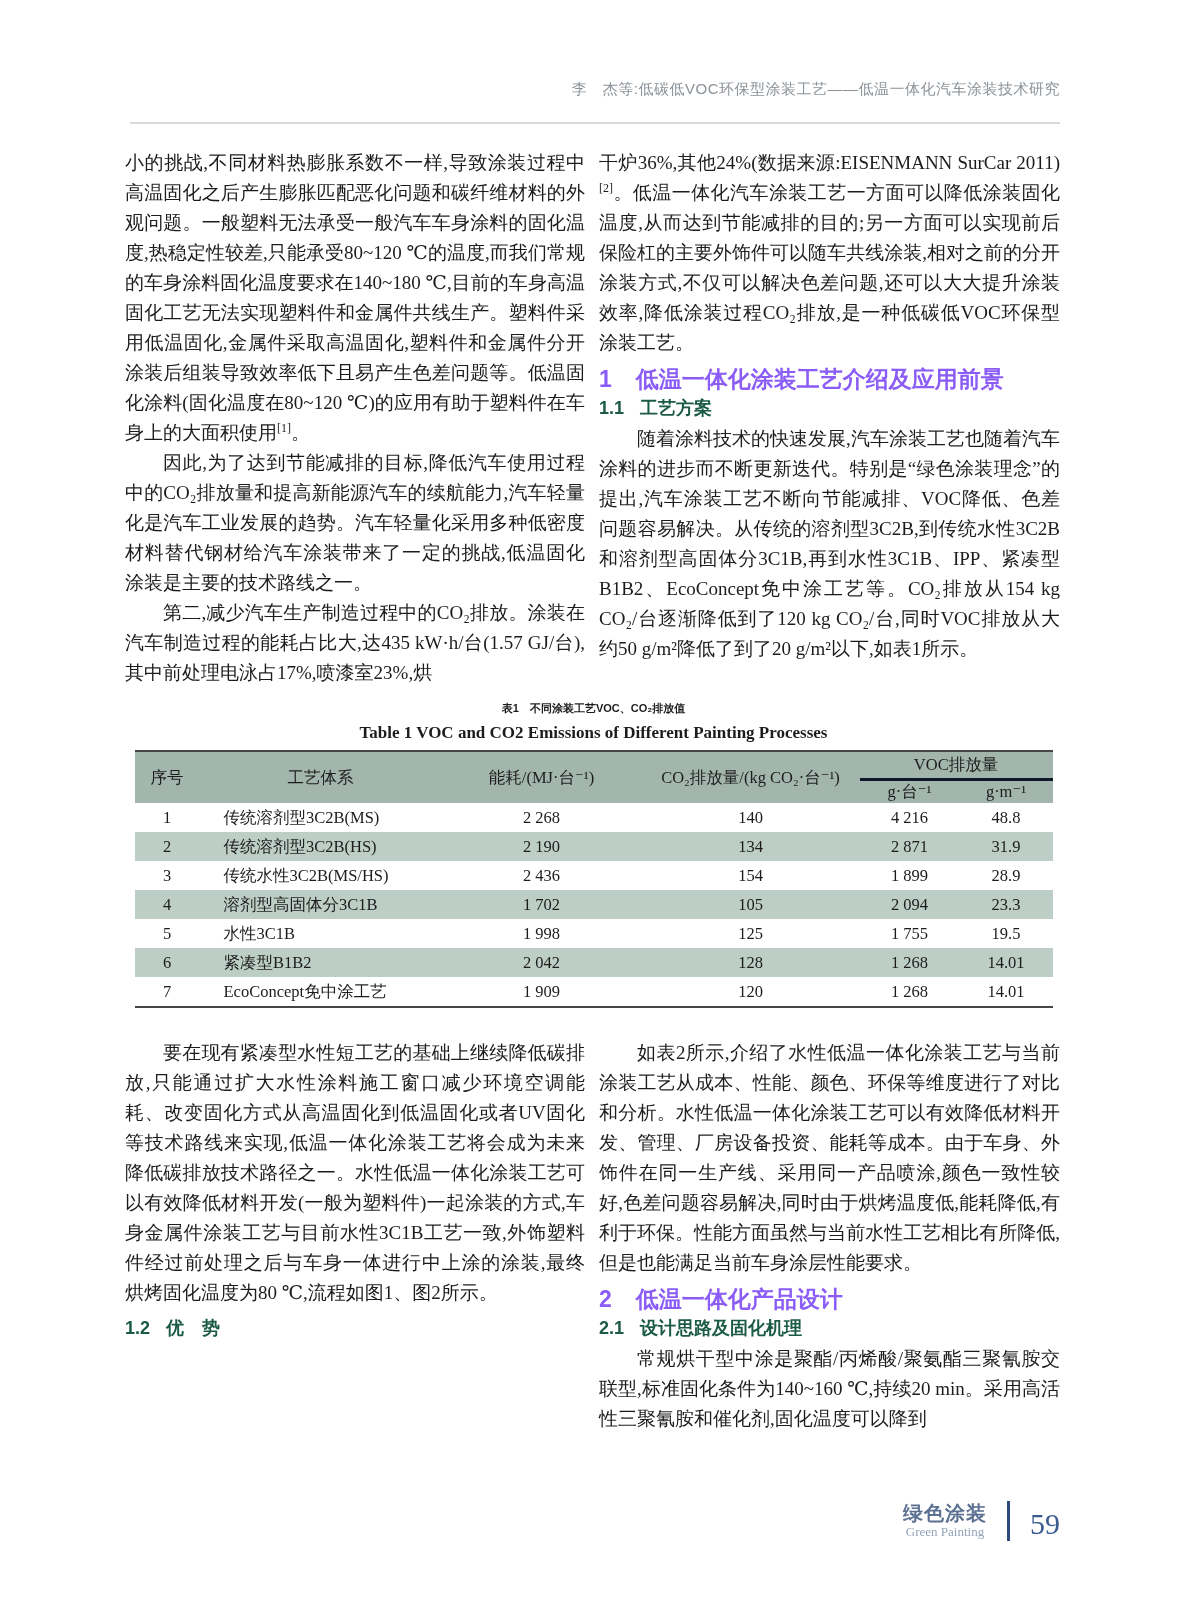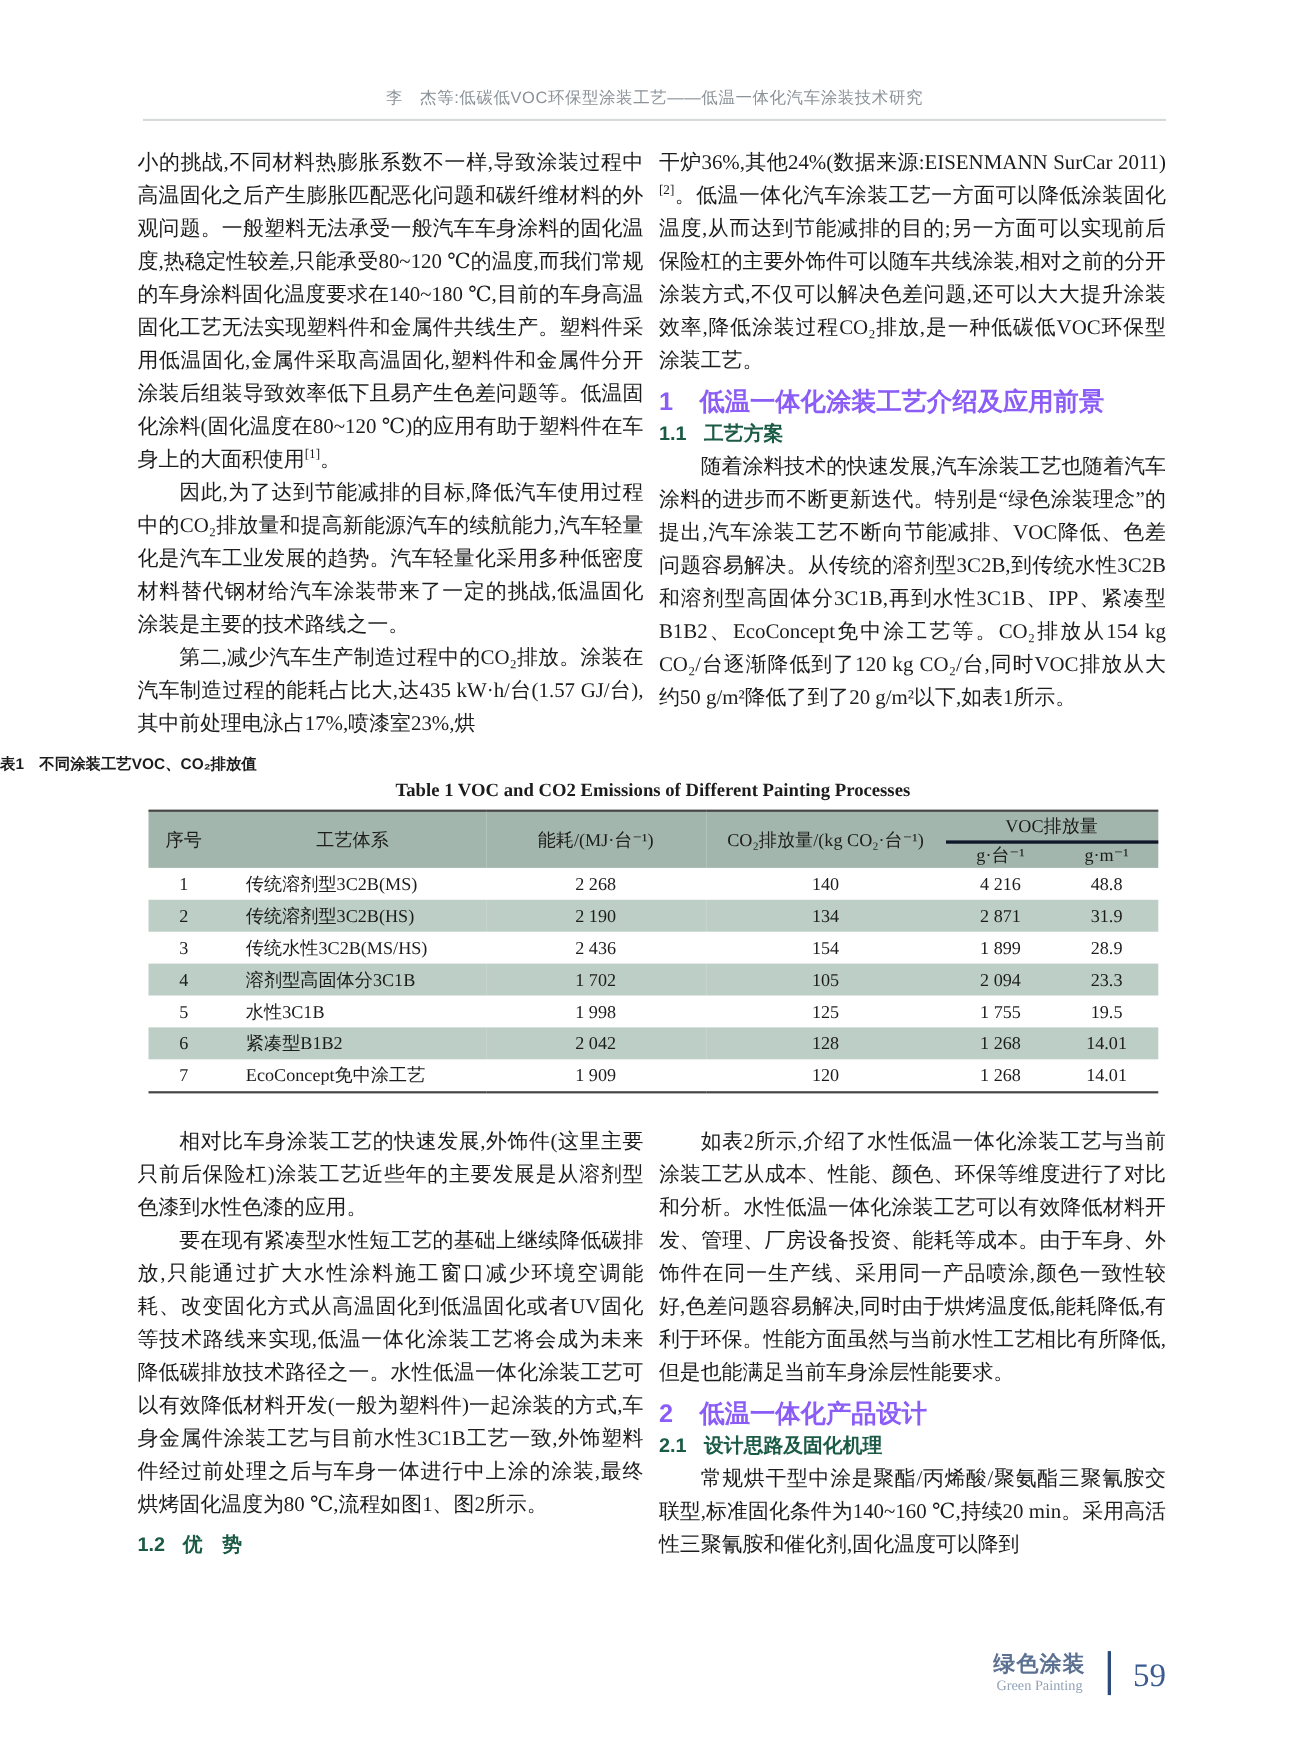--- a/index.html
+++ b/index.html
@@ -11,23 +11,23 @@
     background: #ffffff;
     overflow: hidden;
     font-family: "Liberation Serif", "DejaVu Serif", serif;
     color: #1c1c1c;
   }
 
   
   .page-header {
     margin: 0 127px 0 130px;
     padding-top: 80px;
-    padding-bottom: 9px;
+    padding-bottom: 23px;
     border-bottom: 2px solid #d7dadc;
-    text-align: center;
+    text-align: right;
   }
   .running-title {
     font-family: "Liberation Sans", "DejaVu Sans", sans-serif;
     font-size: 15px;
     color: #8b9298;
     letter-spacing: 0.5px;
   }
 
   
   .two-col {
@@ -64,24 +64,24 @@
     font-weight: bold;
     color: #1b5a44;
     line-height: 24px;
   }
   h2.sec-h2 .num { margin-right: 16px; }
   h2.standalone { margin-top: 8px; }
 
   
   .table-block { margin-top: 8px; }
   .caption-cn {
-    text-align: left;
-    font-family: "Liberation Sans", "DejaVu Sans", sans-serif;
-    font-weight: bold;
-    font-size: 14px;
+    text-align: center;
+    font-family: "Liberation Sans", "DejaVu Sans", sans-serif;
+    font-weight: bold;
+    font-size: 11px;
     line-height: 24px;
   }
   .caption-en {
     text-align: center;
     font-weight: bold;
     font-size: 17px;
     line-height: 26px;
     margin-bottom: 4px;
   }
   table.emissions {
@@ -251,21 +251,20 @@
             <td>120</td>
             <td>1 268</td>
             <td>14.01</td>
           </tr>
         </tbody>
     </table>
   </section>
 
   <section class="two-col bottom">
     <div class="col left">
-      <p>相对比车身涂装工艺的快速发展,外饰件(这里主要只前后保险杠)涂装工艺近些年的主要发展是从溶剂型色漆到水性色漆的应用。</p>
       <p>要在现有紧凑型水性短工艺的基础上继续降低碳排放,只能通过扩大水性涂料施工窗口减少环境空调能耗、改变固化方式从高温固化到低温固化或者UV固化等技术路线来实现,低温一体化涂装工艺将会成为未来降低碳排放技术路径之一。水性低温一体化涂装工艺可以有效降低材料开发(一般为塑料件)一起涂装的方式,车身金属件涂装工艺与目前水性3C1B工艺一致,外饰塑料件经过前处理之后与车身一体进行中上涂的涂装,最终烘烤固化温度为80 ℃,流程如图1、图2所示。</p>
       <h2 class="sec-h2 standalone"><span class="num">1.2</span><span>优　势</span></h2>
     </div>
     <div class="col right">
       <p>如表2所示,介绍了水性低温一体化涂装工艺与当前涂装工艺从成本、性能、颜色、环保等维度进行了对比和分析。水性低温一体化涂装工艺可以有效降低材料开发、管理、厂房设备投资、能耗等成本。由于车身、外饰件在同一生产线、采用同一产品喷涂,颜色一致性较好,色差问题容易解决,同时由于烘烤温度低,能耗降低,有利于环保。性能方面虽然与当前水性工艺相比有所降低,但是也能满足当前车身涂层性能要求。</p>
       <h1 class="sec-h1"><span class="num">2</span><span>低温一体化产品设计</span></h1>
       <h2 class="sec-h2"><span class="num">2.1</span><span>设计思路及固化机理</span></h2>
       <p>常规烘干型中涂是聚酯/丙烯酸/聚氨酯三聚氰胺交联型,标准固化条件为140~160 ℃,持续20 min。采用高活性三聚氰胺和催化剂,固化温度可以降到</p>
     </div>
   </section>

